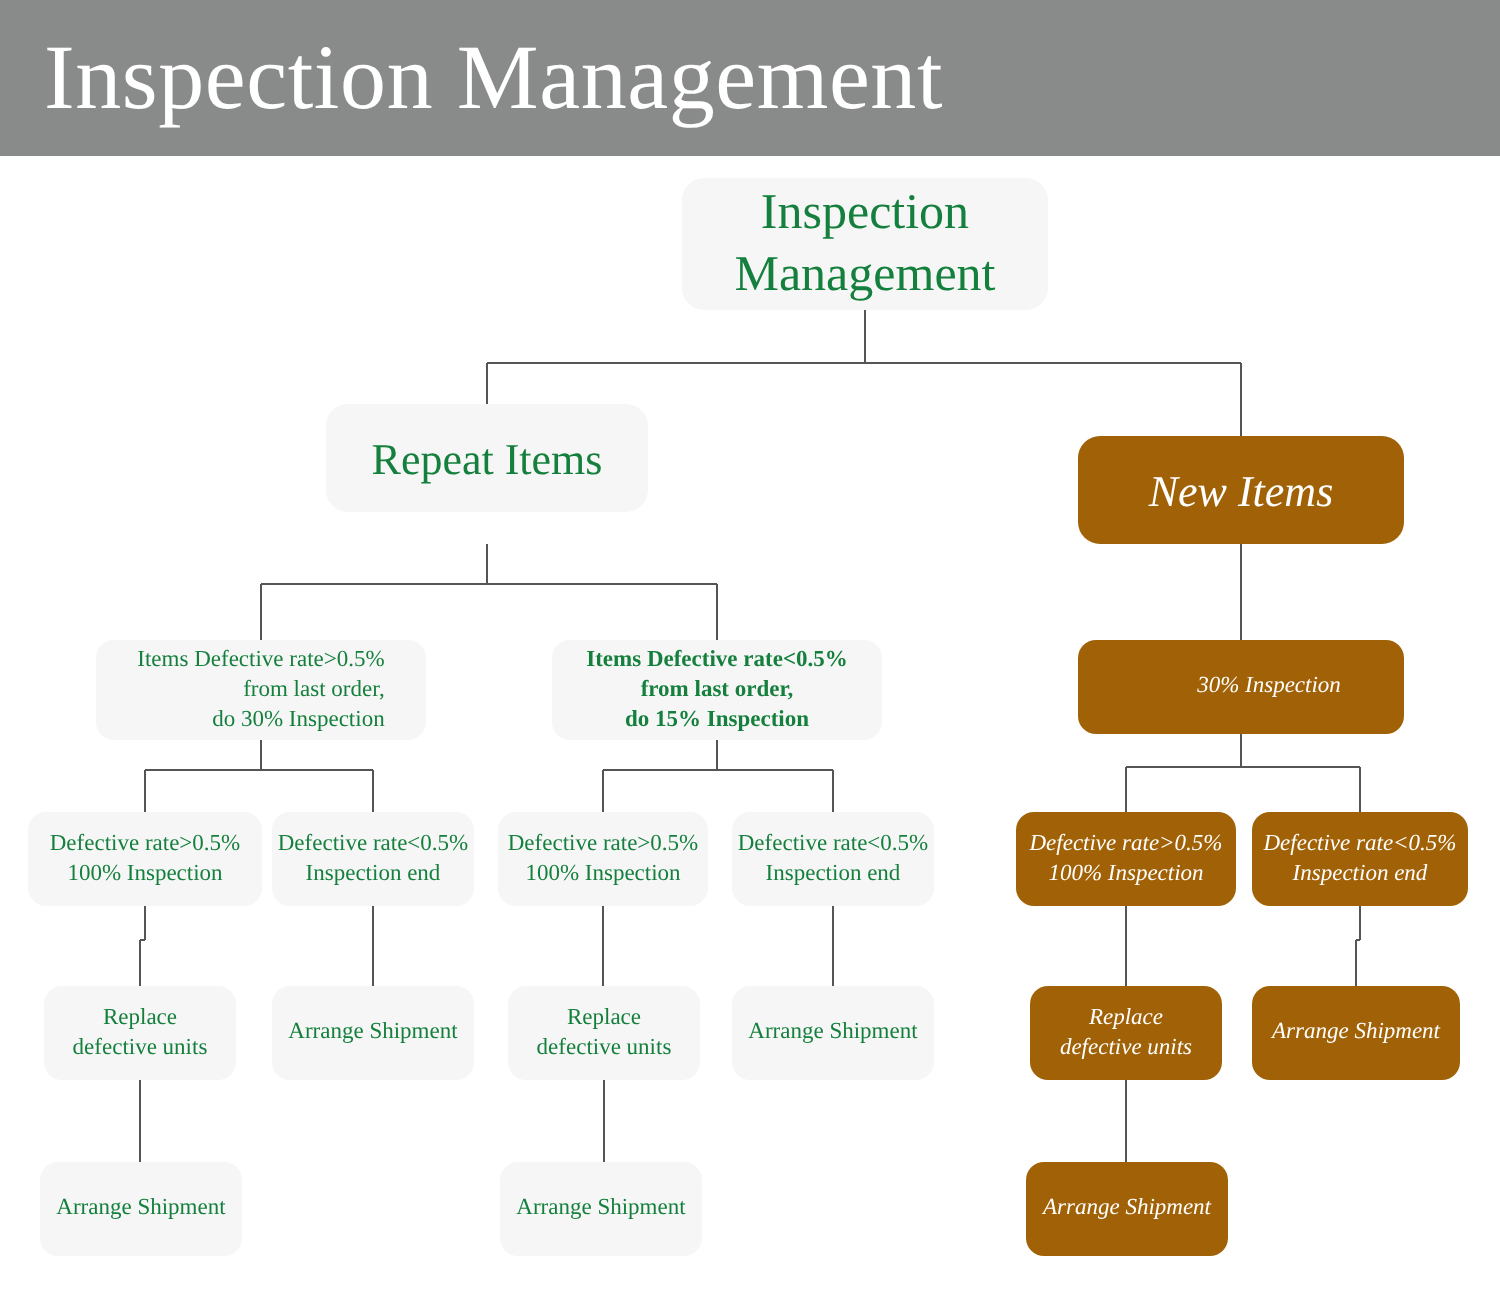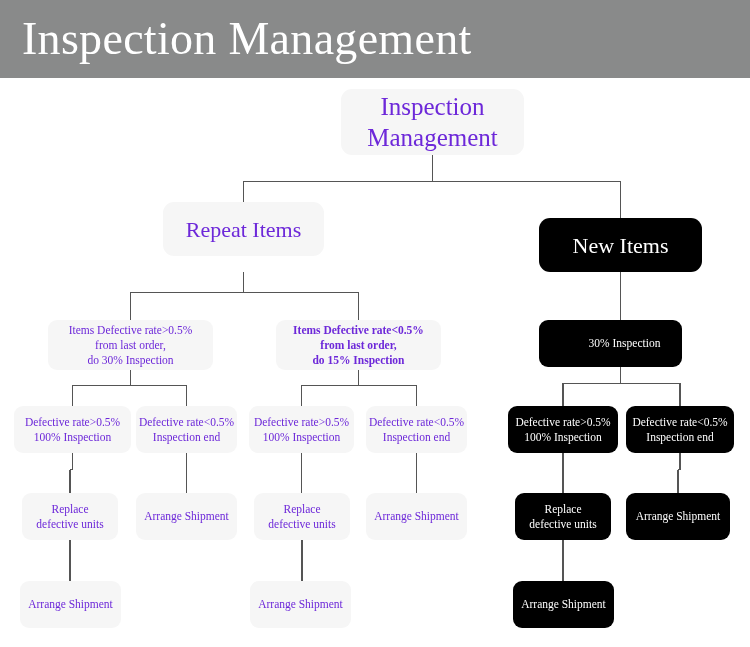--- a/index.html
+++ b/index.html
@@ -58,25 +58,26 @@
     display: flex;
     align-items: center;
     justify-content: center;
     text-align: center;
     border-radius: 9px;
     white-space: pre-line;
     z-index: 2;
   }
   .node.light {
     background: #f6f6f6;
-    color: #6d28d9;
+    color: #15803d;
   }
   .node.dark {
-    background: #000000;
+    background: #a16207;
     color: #ffffff;
+    font-style: italic;
   }
 
   .n-root      { font-size: 25px; line-height: 31px; border-radius: 11px; }
   .n-branch    { font-size: 22px; line-height: 27px; border-radius: 11px; }
   .n-rule      { font-size: 11.5px; line-height: 15px; }
   .n-level4    { font-size: 11.5px; line-height: 15px; }
   .n-level5    { font-size: 11.5px; line-height: 15px; }
   .n-level6    { font-size: 11.5px; line-height: 15px; }
 </style>
 </head>
@@ -121,27 +122,27 @@
       <line x1="678" y1="391.8" x2="678" y2="415" stroke="#555555" stroke-width="1.1" shape-rendering="crispEdges"></line>
       <line x1="70" y1="462" x2="70" y2="503" stroke="#555555" stroke-width="1.1" shape-rendering="crispEdges"></line>
       <line x1="302" y1="462" x2="302" y2="503" stroke="#555555" stroke-width="1.1" shape-rendering="crispEdges"></line>
       <line x1="563" y1="462" x2="563" y2="503" stroke="#555555" stroke-width="1.1" shape-rendering="crispEdges"></line>
     </svg>
   <div id="node-layer">
       <div class="node light n-root" style="left: 341px; top: 11px; width: 183px; height: 66px;">Inspection
 Management</div>
       <div class="node light n-branch" style="left: 163px; top: 124px; width: 161px; height: 54px;">Repeat Items</div>
       <div class="node dark n-branch" style="left: 539px; top: 140px; width: 163px; height: 54px;">New Items</div>
-      <div class="node light n-rule" style="left: 48px; top: 242px; width: 165px; height: 50px;">Items Defective rate&gt;0.5%
+      <div class="node light n-rule" style="left: 48px; top: 242px; width: 165px; height: 50px; text-align: right;">Items Defective rate&gt;0.5%
 from last order,
 do 30% Inspection</div>
       <div class="node light n-rule" style="left: 276px; top: 242px; width: 165px; height: 50px; font-weight: bold;">Items Defective rate&lt;0.5%
 from last order,
 do 15% Inspection</div>
-      <div class="node dark n-rule" style="left: 539px; top: 242px; width: 143px; height: 47px; padding-left: 28px;">30% Inspection</div>
+      <div class="node dark n-rule" style="left: 539px; top: 242px; width: 163px; height: 47px; padding-left: 28px;">30% Inspection</div>
       <div class="node light n-level4" style="left: 14px; top: 328px; width: 117px; height: 47px;">Defective rate&gt;0.5%
 100% Inspection</div>
       <div class="node light n-level4" style="left: 136px; top: 328px; width: 101px; height: 47px;">Defective rate&lt;0.5%
 Inspection end</div>
       <div class="node light n-level4" style="left: 249px; top: 328px; width: 105px; height: 47px;">Defective rate&gt;0.5%
 100% Inspection</div>
       <div class="node light n-level4" style="left: 366px; top: 328px; width: 101px; height: 47px;">Defective rate&lt;0.5%
 Inspection end</div>
       <div class="node dark n-level4" style="left: 508px; top: 328px; width: 110px; height: 47px;">Defective rate&gt;0.5%
 100% Inspection</div>

